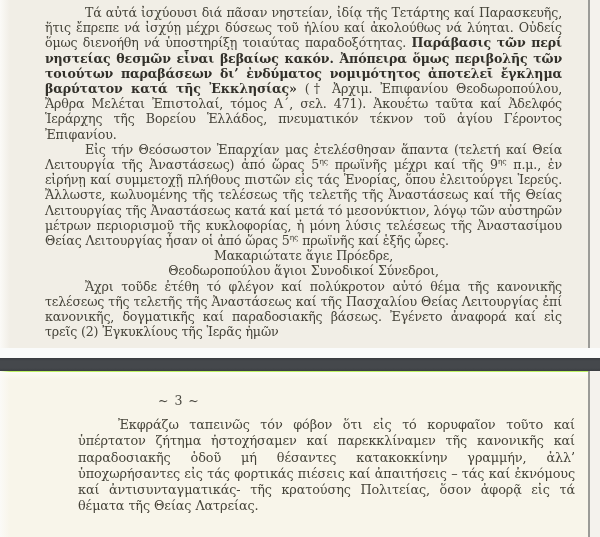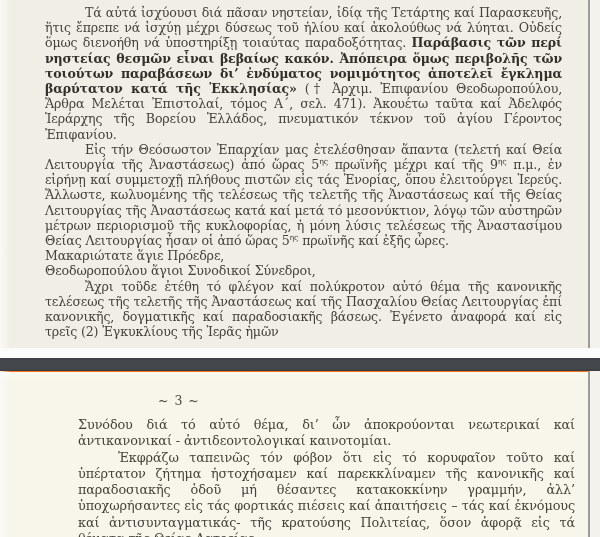--- a/index.html
+++ b/index.html
@@ -3,21 +3,21 @@
 <meta charset="utf-8">
 <style>
   html, body { margin: 0; padding: 0; }
   body {
     width: 600px; height: 537px; overflow: hidden;
     background: #e8e6df;
     font-family: "DejaVu Serif", "Liberation Serif", serif;
   }
   .viewer {
     position: relative; width: 600px; height: 537px; overflow: hidden;
-    background: #f97316;
+    background: #bef264;
   }
   .page { position: absolute; left: 0; right: 0; overflow: hidden; z-index: 1; }
   .page-upper {
     top: 0; height: 349px;
     background: #f1eee6;
   }
   .page-lower {
     top: 372px; bottom: 0;
     background: linear-gradient(to bottom, #fdfcf4 0px, #f8f5ea 7px);
   }
@@ -48,21 +48,21 @@
   }
   .page-upper .page-text {
     padding: 5px 38px 0 45px;
     font-size: 12.6px; line-height: 15.2px; letter-spacing: -0.15px;
   }
   .page-lower .page-text {
     padding: 0 25px 0 78px;
     font-size: 12.8px; line-height: 16.3px; letter-spacing: -0.1px;
   }
   .page-text p { margin: 0; text-align: justify; }
-  .page-text p.center { }
+  .page-text p.center { text-align: center; }
   .page-text p.indent { text-indent: 40px; }
   .page-text b { font-weight: bold; color: #32302a; }
   .page-text sup { font-size: 0.62em; line-height: 0; vertical-align: super; }
   .page-number {
     display: inline-block;
     margin: 21px 0 9px 158px;
     color: #4a4840; font-size: 12.5px; letter-spacing: 1px;
   }
 </style>
 </head>
@@ -79,21 +79,20 @@
         <p class=" indent">Ἄχρι τοῦδε ἐτέθη τό φλέγον καί πολύκροτον αὐτό θέμα τῆς κανονικῆς τελέσεως τῆς τελετῆς τῆς Ἀναστάσεως καί τῆς Πασχαλίου Θείας Λειτουργίας ἐπί κανονικῆς, δογματικῆς καί παραδοσιακῆς βάσεως. Ἐγένετο ἀναφορά καί εἰς τρεῖς (2) Ἐγκυκλίους τῆς Ἱερᾶς ἡμῶν</p>
       </div>
   </section>
 
   <div class="gap-white"></div>
   <div class="gap-band"></div>
 
   <section class="page page-lower">
     <div class="page-number">~ 3 ~</div>
     <div class="page-text">
-        <p class="">Συνόδου διά τό αὐτό θέμα, δι’ ὧν ἀποκρούονται νεωτερικαί καί ἀντικανονικαί - ἀντιδεοντολογικαί καινοτομίαι.</p>
         <p class=" indent">Ἐκφράζω ταπεινῶς τόν φόβον ὅτι εἰς τό κορυφαῖον τοῦτο καί ὑπέρτατον ζήτημα ἠστοχήσαμεν καί παρεκκλίναμεν τῆς κανονικῆς καί παραδοσιακῆς ὁδοῦ μή θέσαντες κατα­κοκκίνην γραμμήν, ἀλλ’ ὑποχωρήσαντες εἰς τάς φορτικάς πιέσεις καί ἀπαιτήσεις – τάς καί ἐκνόμους καί ἀντισυνταγματικάς- τῆς κρατούσης Πολιτείας, ὅσον ἀφορᾷ εἰς τά θέματα τῆς Θείας Λατρείας.</p>
       </div>
   </section>
 
   <div class="edge-left"></div>
   <div class="edge-right"></div>
   <div class="edge-line"></div>
 
 </div>
 

